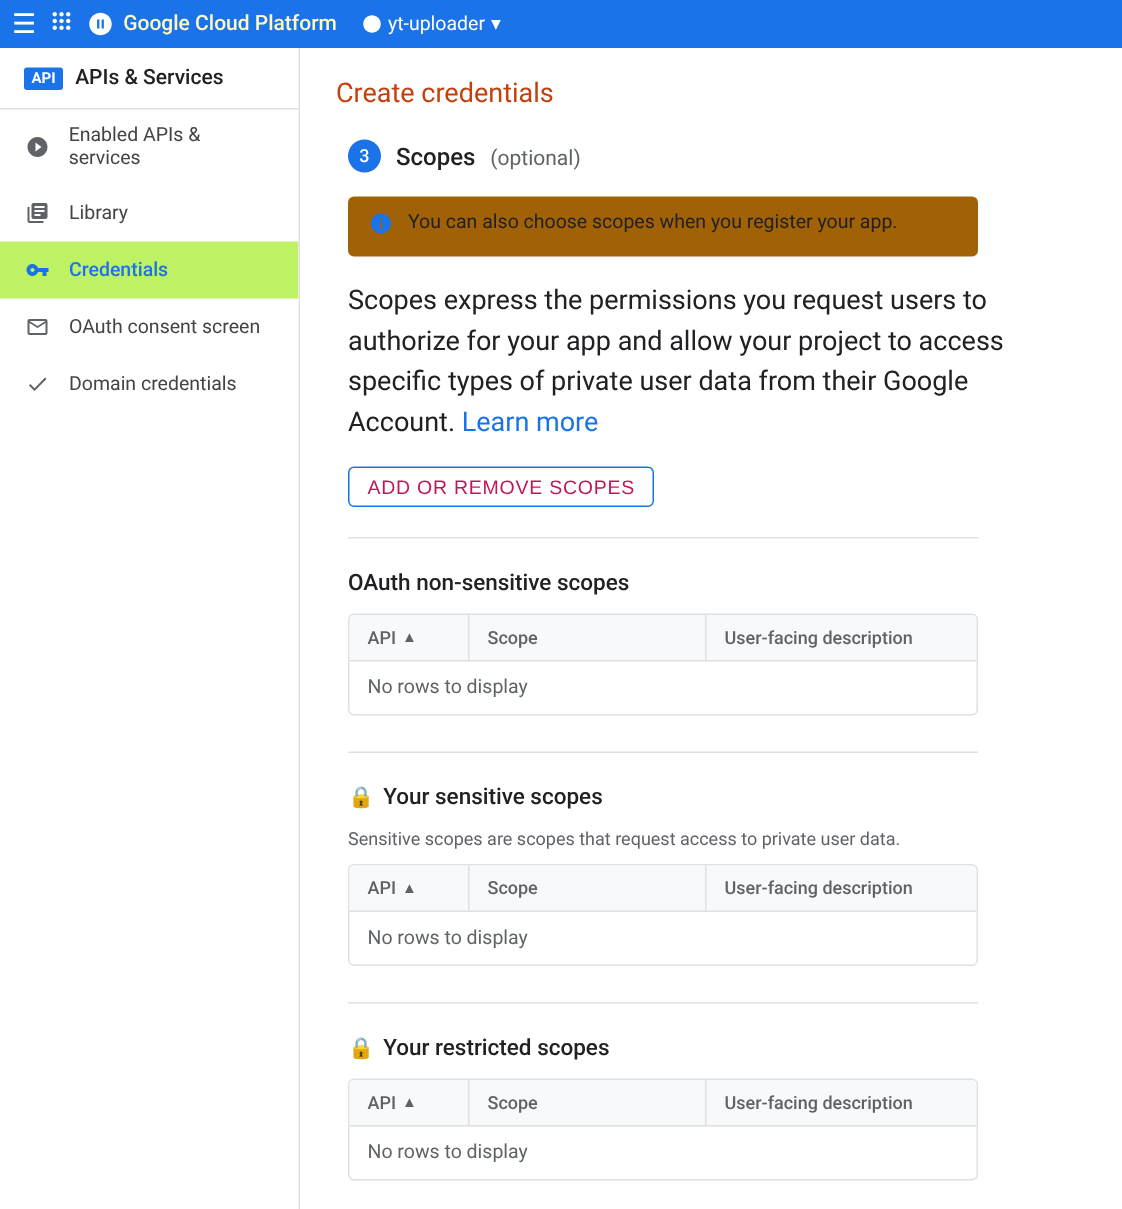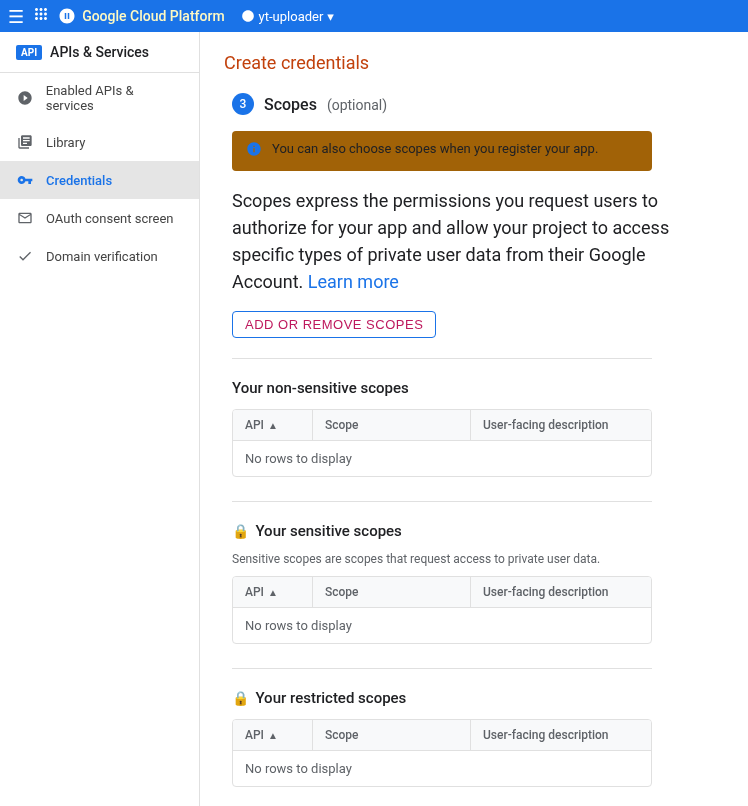--- a/index.html
+++ b/index.html
@@ -71,21 +71,21 @@
     .sidebar-item {
       display: flex;
       align-items: center;
       gap: 12px;
       padding: 10px 16px;
       cursor: pointer;
       color: #444;
       font-size: 13px;
     }
     .sidebar-item.active {
-      background: #e5e5e5;
+      background: #bef264;
       color: #1a73e8;
       font-weight: 500;
       align-items: center;
     }
     .sidebar-item.active .sidebar-icon { color: #1a73e8; }
     .sidebar-icon {
       width: 18px;
       height: 18px;
       display: flex;
       align-items: center;
@@ -334,21 +334,21 @@
           </svg>
       </span>
       <span>OAuth consent screen</span>
     </div>
     <div class="sidebar-item">
       <span class="sidebar-icon">
         <svg width="16" height="16" viewBox="0 0 24 24" fill="#5f6368">
             <path d="M9 16.17L4.83 12l-1.42 1.41L9 19 21 7l-1.41-1.41L9 16.17z"></path>
           </svg>
       </span>
-      <span>Domain verification</span>
+      <span>Domain credentials</span>
     </div>
   </div>
 
   <div class="main">
     <div class="page-title">Create credentials</div>
 
     <div class="step-section">
       
       <div class="step-header">
         <div class="step-badge">3</div>
@@ -375,21 +375,21 @@
       </p>
 
       
       <button class="btn-outlined">ADD OR REMOVE SCOPES</button>
 
       <hr class="divider">
 
       
       <div class="scope-section">
         <div class="scope-title">
-          <span>Your non-sensitive scopes</span>
+          <span>OAuth non-sensitive scopes</span>
         </div>
         <div class="scope-table">
           <div class="table-header">
             <div class="table-cell">
               <span>API</span>
               <span class="sort-icon">▲</span>
             </div>
             <div class="table-cell">
               <span>Scope</span>
             </div>

